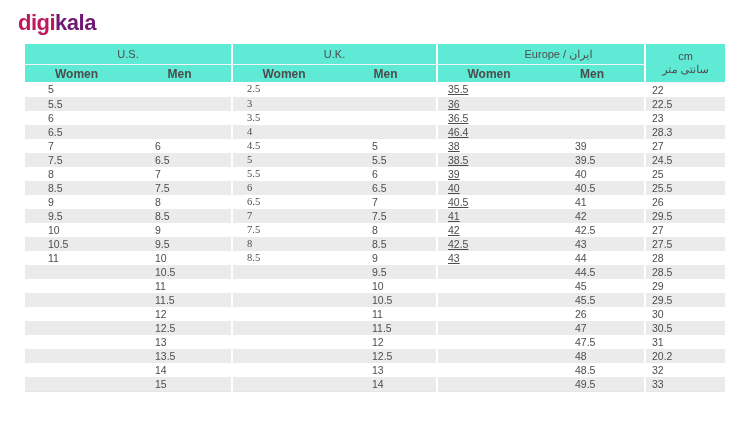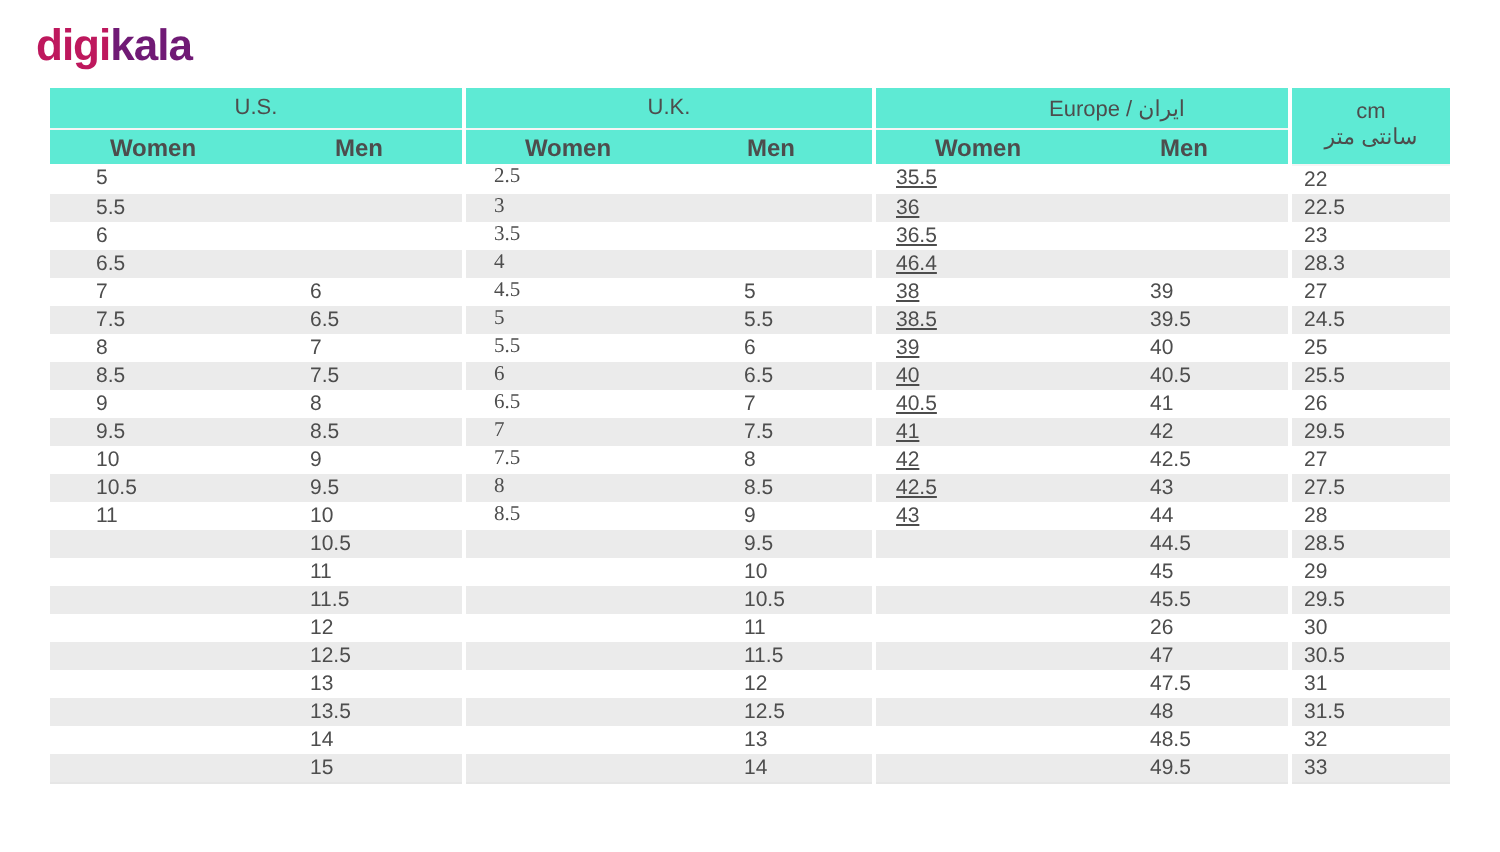--- a/index.html
+++ b/index.html
@@ -284,21 +284,21 @@
           <td class="c5 gsep">47.5</td>
           <td class="c6">31</td>
         </tr>
         <tr>
           <td class="c0"></td>
           <td class="c1 gsep">13.5</td>
           <td class="c2"></td>
           <td class="c3 gsep">12.5</td>
           <td class="c4"></td>
           <td class="c5 gsep">48</td>
-          <td class="c6">31.5</td>
+          <td class="c6">20.2</td>
         </tr>
         <tr>
           <td class="c0"></td>
           <td class="c1 gsep">14</td>
           <td class="c2"></td>
           <td class="c3 gsep">13</td>
           <td class="c4"></td>
           <td class="c5 gsep">48.5</td>
           <td class="c6">32</td>
         </tr>

